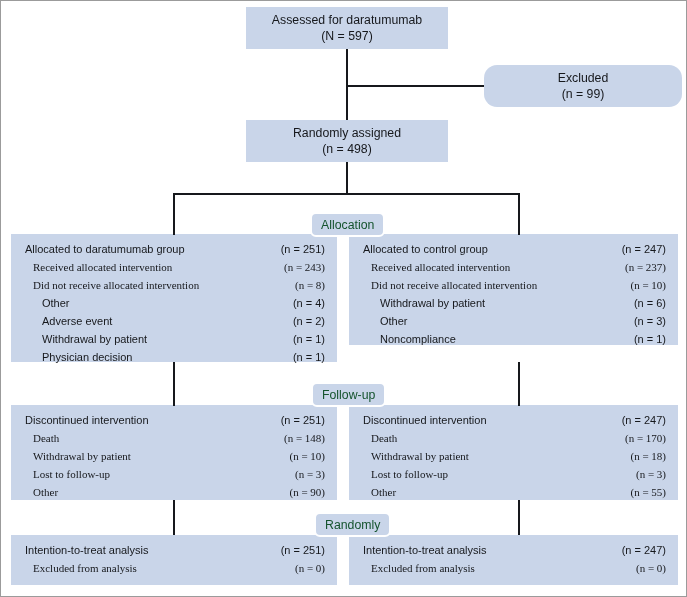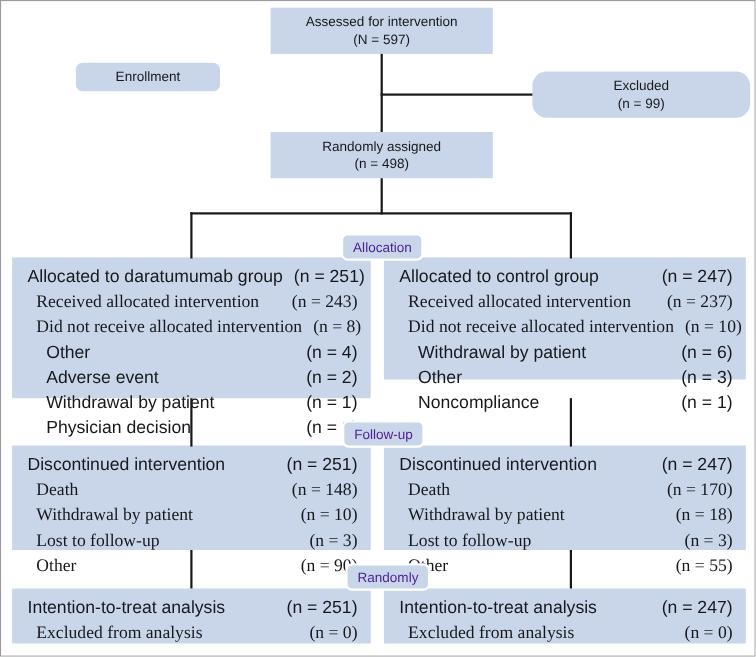--- a/index.html
+++ b/index.html
@@ -40,21 +40,21 @@
   .box.centered .line { display: block; white-space: nowrap; }
   .box.centered .line + .line { margin-top: 4px; }
 
   
   .stage-label {
     position: absolute;
     background: #c9d5e9;
     border: 2px solid #ffffff;
     border-radius: 6px;
     font-size: 12.3px;
-    color: #4c1d95;
+    color: #14532d;
     display: flex;
     align-items: center;
     justify-content: center;
     white-space: nowrap;
     z-index: 6;
     padding: 0 9px;
     text-align: right;
   }
 
   
@@ -68,21 +68,21 @@
     align-items: center;
     justify-content: center;
     white-space: nowrap;
   }
 
   
   .detail-box {
     position: absolute;
     background: #c9d5e9;
     padding: 10px 12px 10px 14px;
-    font-size: 16px;
+    font-size: 11px;
     color: #16181c;
   }
 
   .row {
     display: flex;
     justify-content: space-between;
     align-items: baseline;
     line-height: 1.0;
     margin-bottom: 7px;
     white-space: nowrap;
@@ -109,27 +109,24 @@
     background: #16181c;
     z-index: 3;
   }
 </style>
 </head>
 <body>
 
 <div id="diagram">
 
   <div class="box centered" style="left:245px; top:6px; width:202px; height:42px;">
-    <span class="line">Assessed for intervention</span>
+    <span class="line">Assessed for daratumumab</span>
     <span class="line">(N = 597)</span>
   </div>
 
-  <div class="pill" style="left:68px; top:56px; width:131px; height:26px;">
-    <span>Enrollment</span>
-  </div>
 
   <div class="box centered" style="left:483px; top:64px; width:198px; height:42px;border-radius:13px;">
     <span class="line">Excluded</span>
     <span class="line">(n = 99)</span>
   </div>
 
   <div class="vline" style="left:345px; top:48px; height:71px;"></div>
 
   <div class="hline" style="left:345px; top:84px; width:138px;"></div>
 

